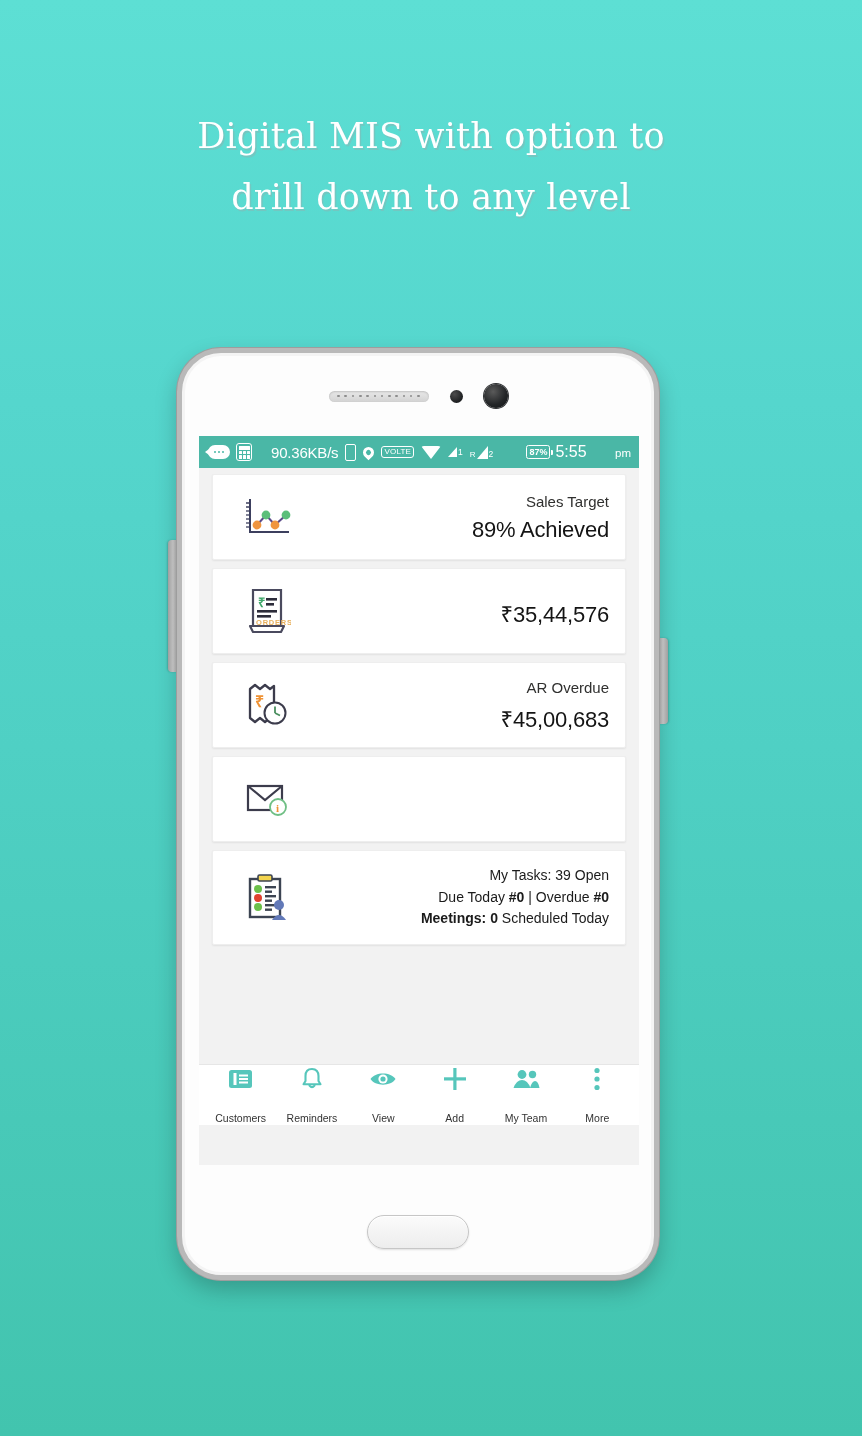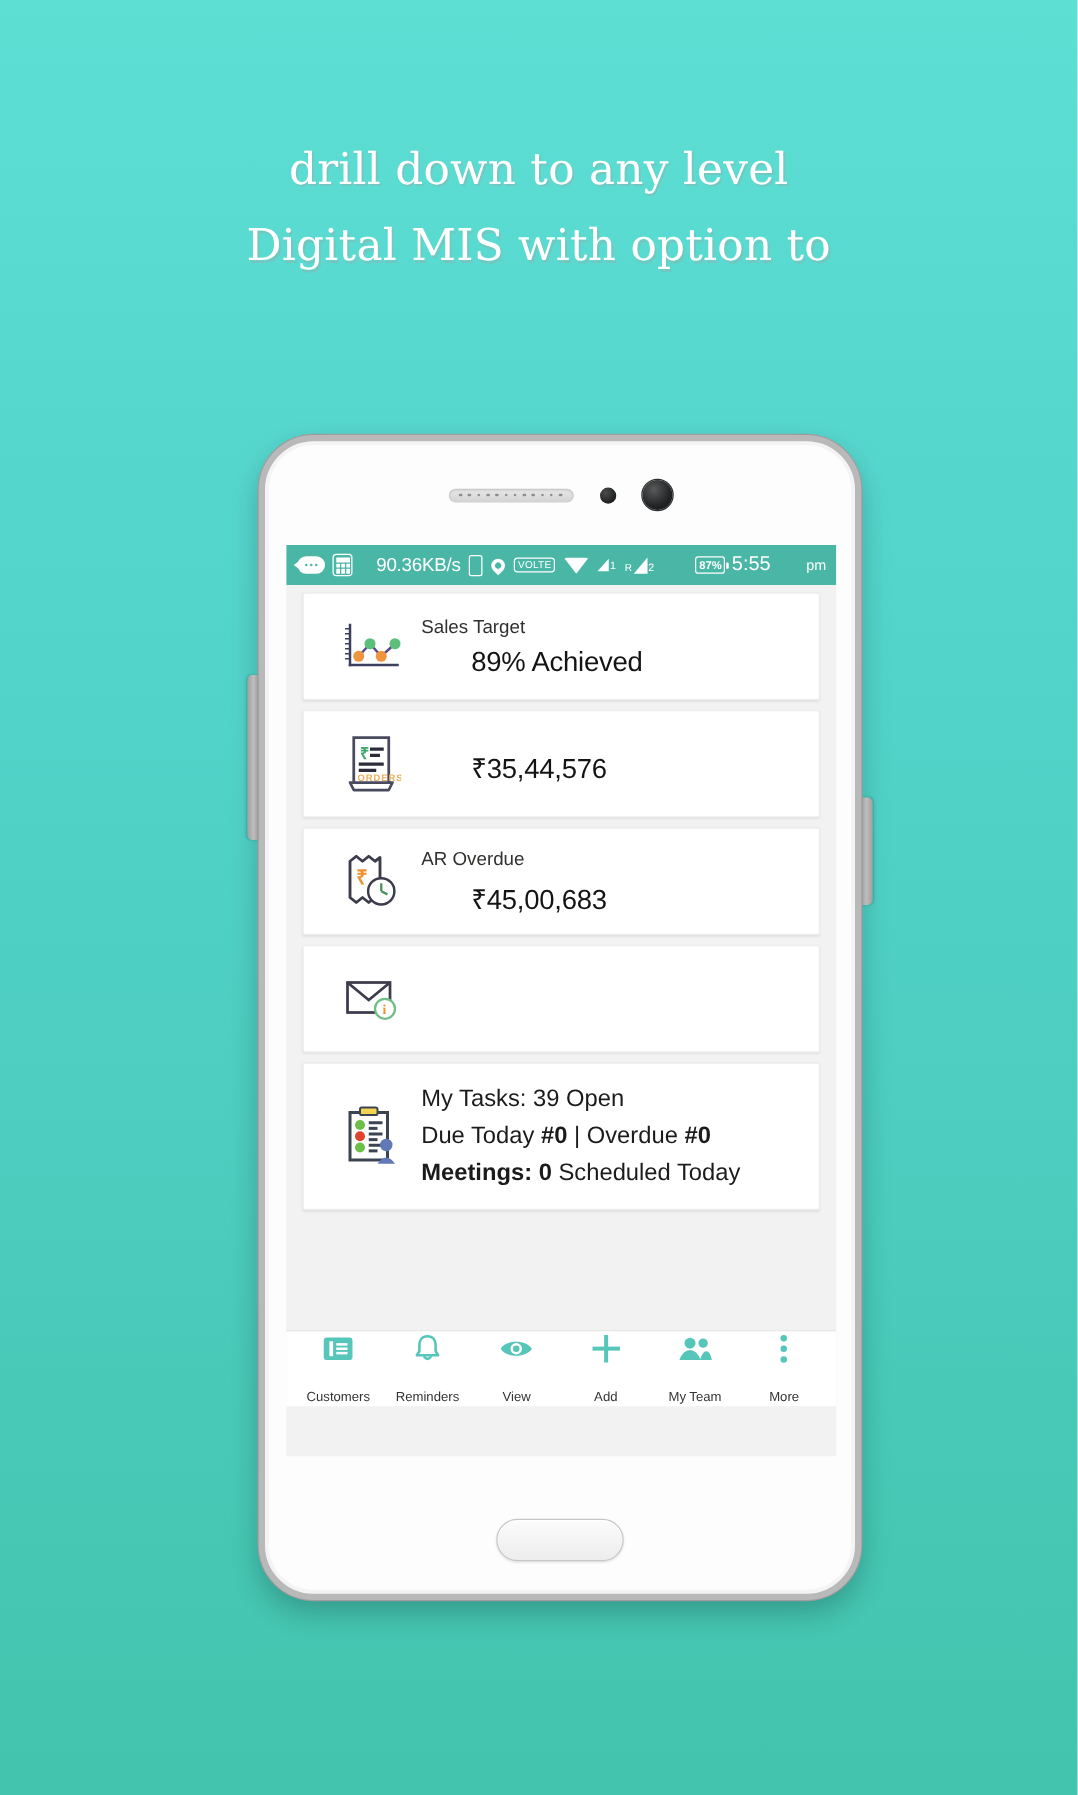--- a/index.html
+++ b/index.html
@@ -28,21 +28,21 @@
     color: #ffffff;
     letter-spacing: 0.2px;
     text-shadow: 1.5px 2px 0 rgba(120,195,190,0.85);
     font-weight: 400;
   }
   .headline .hl-line { display: block; white-space: nowrap; }
 
   
   .phone {
     position: absolute;
-    left: 207px;
+    left: 177px;
     top: 348px;
     width: 482px;
     height: 932px;
   }
   .phone-body {
     position: absolute;
     inset: 0;
     border-radius: 44px;
     background: #fdfdfd;
     border: 5px solid #b9b9b9;
@@ -228,24 +228,24 @@
     min-height: 86px;
     box-sizing: border-box;
   }
   .card-icon {
     width: 78px;
     min-width: 78px;
     display: flex;
     align-items: center;
     justify-content: center;
   }
-  .card-text { flex: 1; }
+  .card-text { flex: 1; text-align: right; }
   .card-label { font-size: 15px; color: #30302f; line-height: 1.45; }
   .card-value { font-size: 22px; color: #141414; margin-top: 4px; letter-spacing: -0.2px; margin-left: 40px;}
-  .task-line { font-size: 19px; color: #1b1b1b; line-height: 1.55; }
+  .task-line { font-size: 14px; color: #1b1b1b; line-height: 1.55; }
   .task-line b { font-weight: bold; }
 
   
   .bottomnav {
     height: 61px;
     background: #ffffff;
     border-top: 1px solid #e6e6e6;
     display: flex;
     align-items: center;
     justify-content: space-around;
@@ -259,22 +259,22 @@
   .nav-label { font-size: 10.5px; color: #333333; }
   .nav-ico { height: 26px; display: flex; align-items: center; justify-content: center; }
 
   .acc { fill: #56c6bb; }
   .acc-s { stroke: #56c6bb; }
 </style>
 </head>
 <body>
 
 <div class="headline">
+  <span class="hl-line">Digital MIS with option to</span>
   <span class="hl-line">drill down to any level</span>
-  <span class="hl-line">Digital MIS with option to</span>
 </div>
 
 <div class="phone">
   <div class="btn-left"></div>
   <div class="btn-right"></div>
 
   <div class="phone-body">
 
     <div class="top-hw">
       <div class="speaker">

